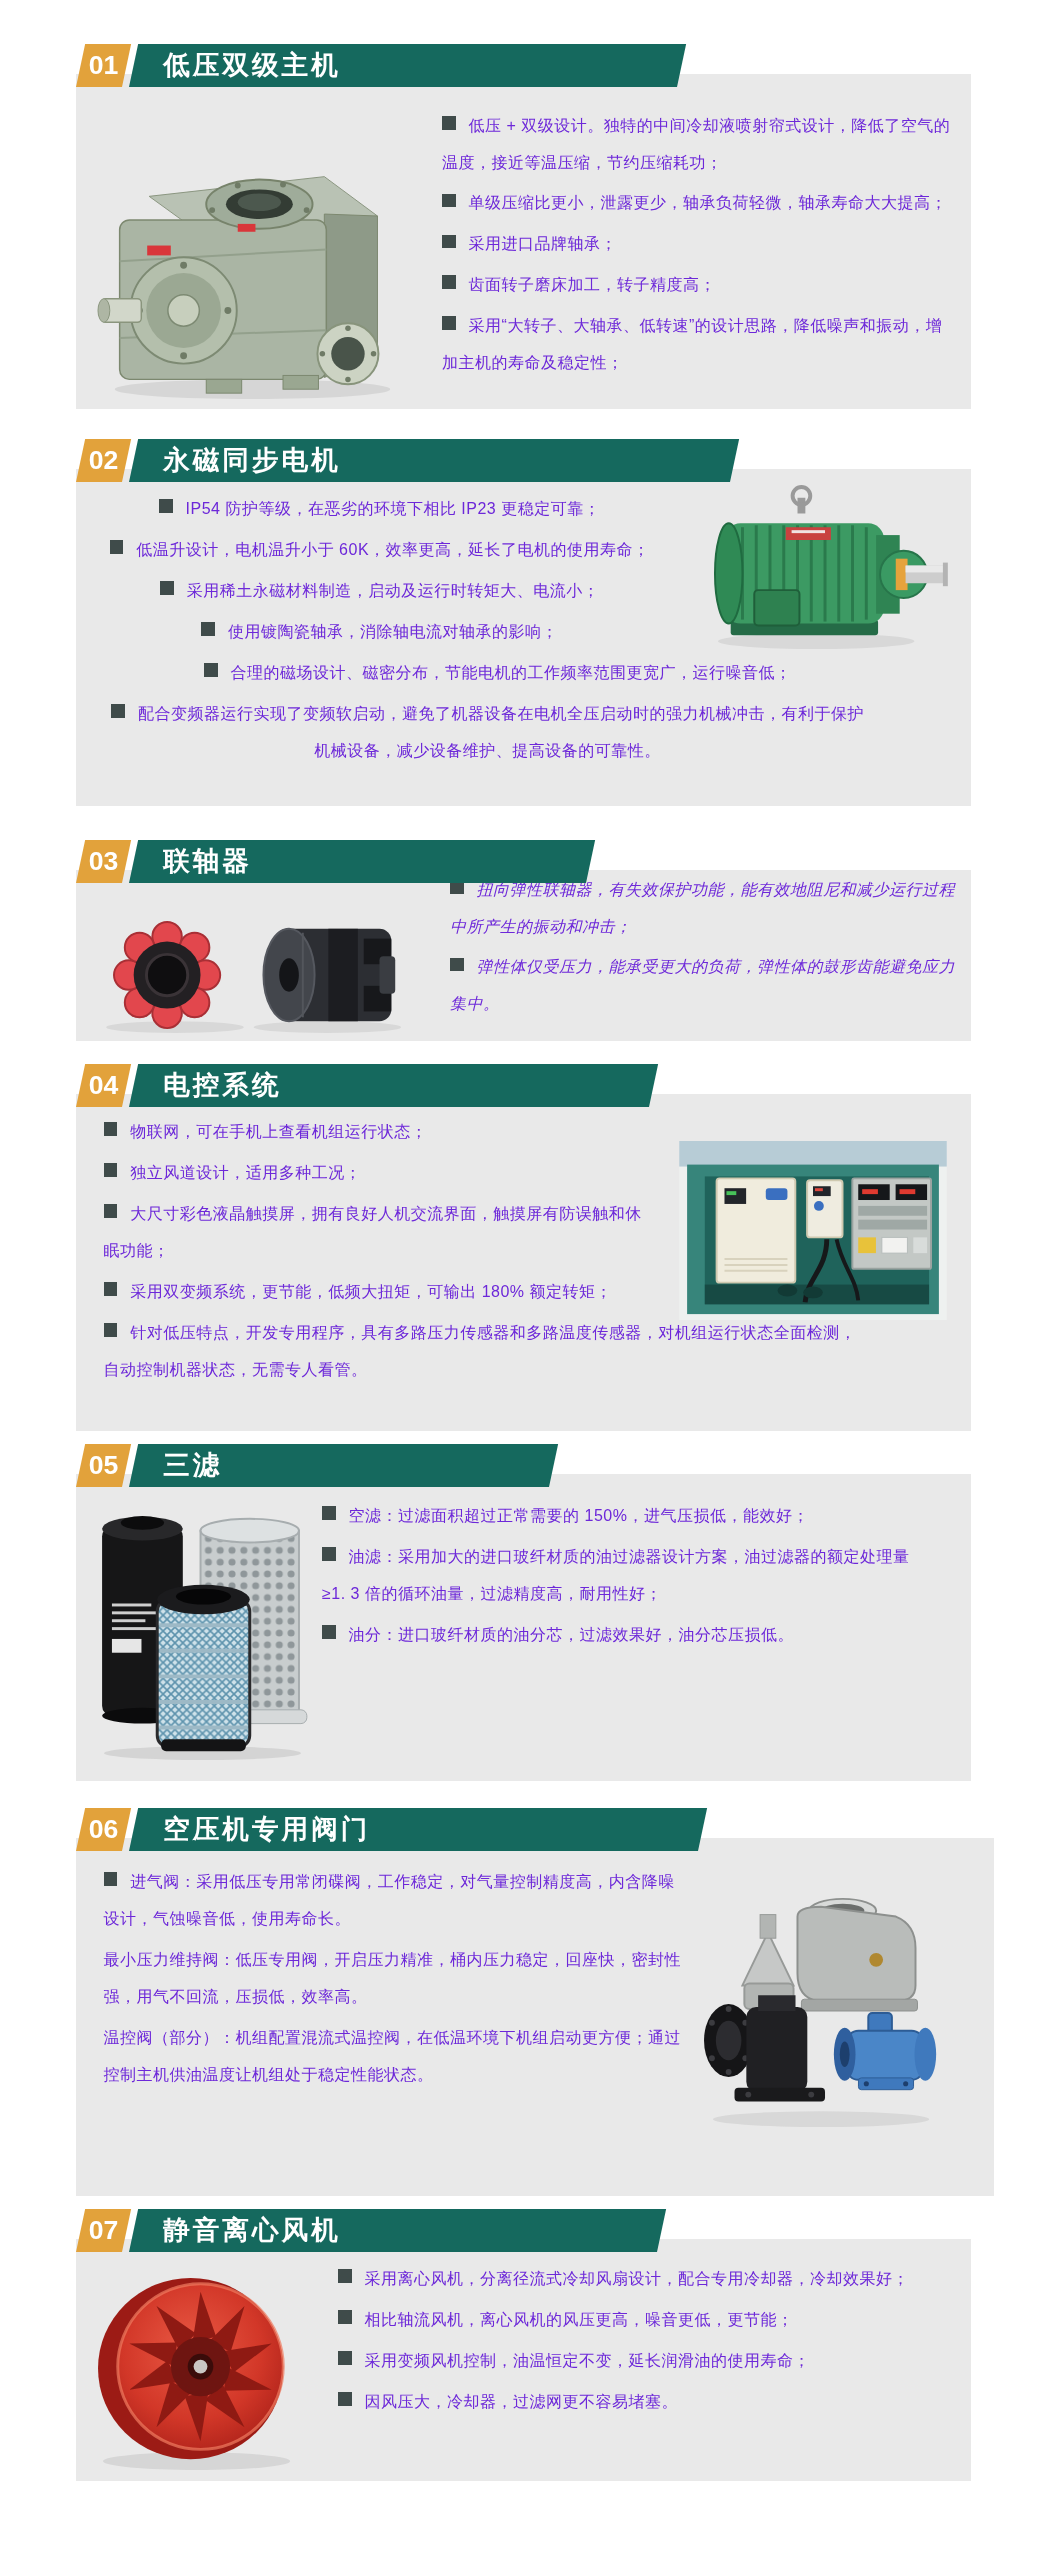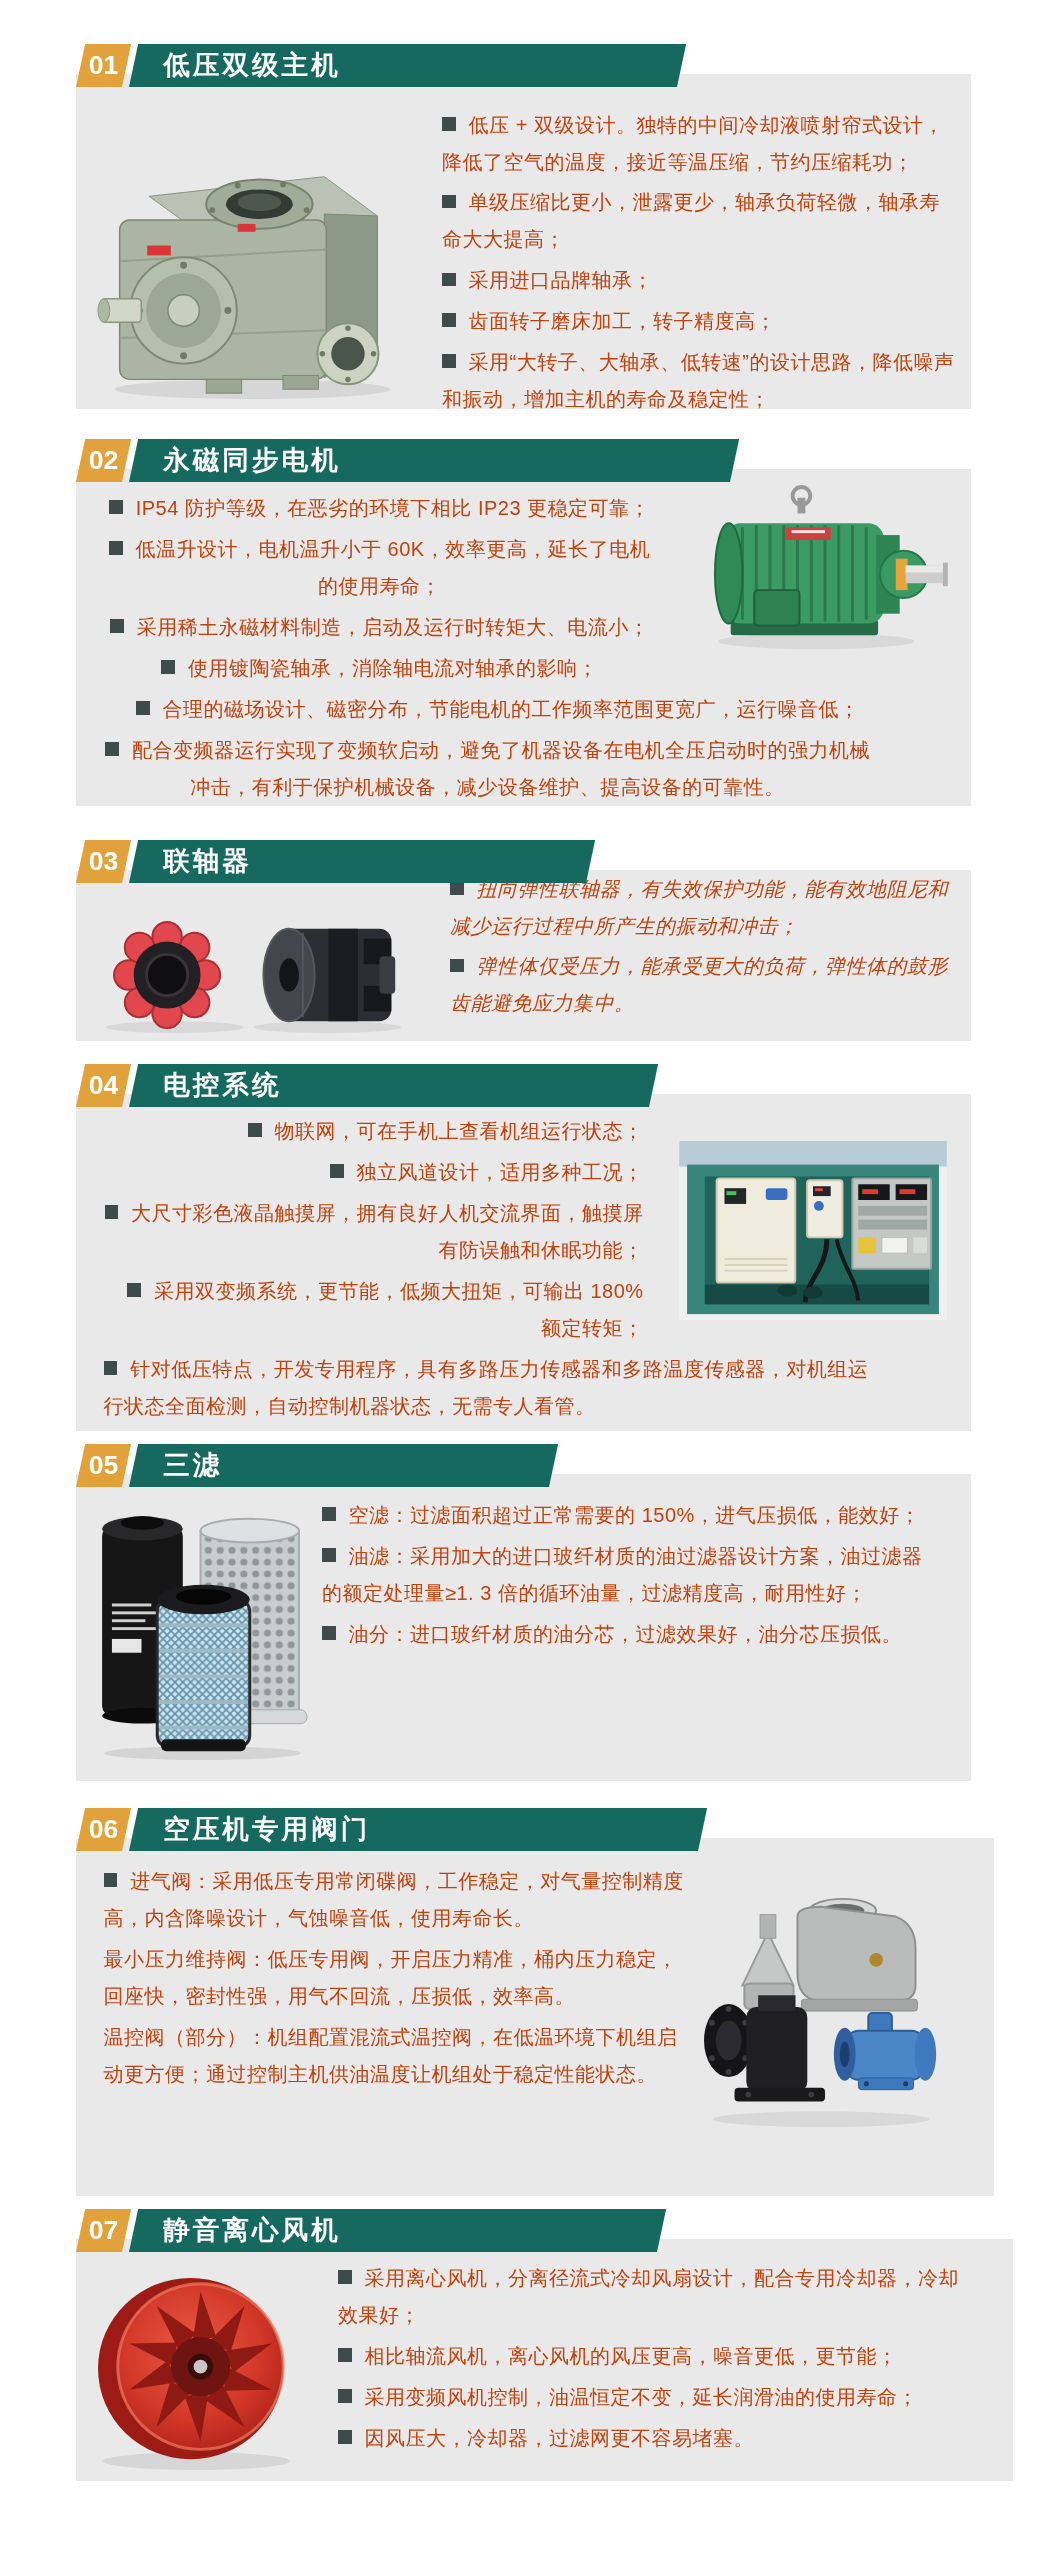--- a/index.html
+++ b/index.html
@@ -30,29 +30,29 @@
   }
   
   .panel{
     position:absolute;left:0;width:895px;top:29.6px;
     background:#e9e9e9;z-index:1;
   }
   .img{position:absolute;}
   .img svg{display:block;}
   .txt{position:absolute;}
   .para{
-    margin:0 0 3.9px 0;font-size:20px;line-height:37px;color:#c2410c;
+    margin:0 0 3.9px 0;font-size:16px;line-height:37px;color:#6d28d9;
     font-weight:500;letter-spacing:0.5px;
   }
   .bullet{
     display:inline-block;width:13.8px;height:13.8px;background:#3f4b4a;
     margin-right:12.8px;vertical-align:1px;
   }
   .narrow2{max-width:552px;}
-  .narrow4{max-width:540px;text-align:right;}
+  .narrow4{max-width:540px;}
   .full{max-width:768px;}
 </style>
 </head>
 <body>
 
 <div class="sec" style="top:44px;">
   <div class="hdr">
     <div class="num">
         <span class="unskew">01</span>
       </div>
@@ -395,21 +395,21 @@
 
 <div class="sec" style="top:2209px;">
   <div class="hdr">
     <div class="num">
         <span class="unskew">07</span>
       </div>
     <div class="bar" style="width:528px">
         <span class="unskew">静音离心风机</span>
       </div>
   </div>
-  <div class="panel" style="height:242px;padding-left:42px;">
+  <div class="panel" style="height:242px;">
     <div class="img" style="left:13.8px;top:33px;">
       <svg width="221" height="201" viewBox="0 0 224 204">
         <defs>
           <radialGradient id="fanface" cx="45%" cy="40%" r="70%">
             <stop offset="0%" stop-color="#ea5a45"></stop>
             <stop offset="60%" stop-color="#d23728"></stop>
             <stop offset="100%" stop-color="#a81f18"></stop>
           </radialGradient>
         </defs>
         <ellipse cx="108" cy="192" rx="95" ry="9" fill="#d6d6d6"></ellipse>

